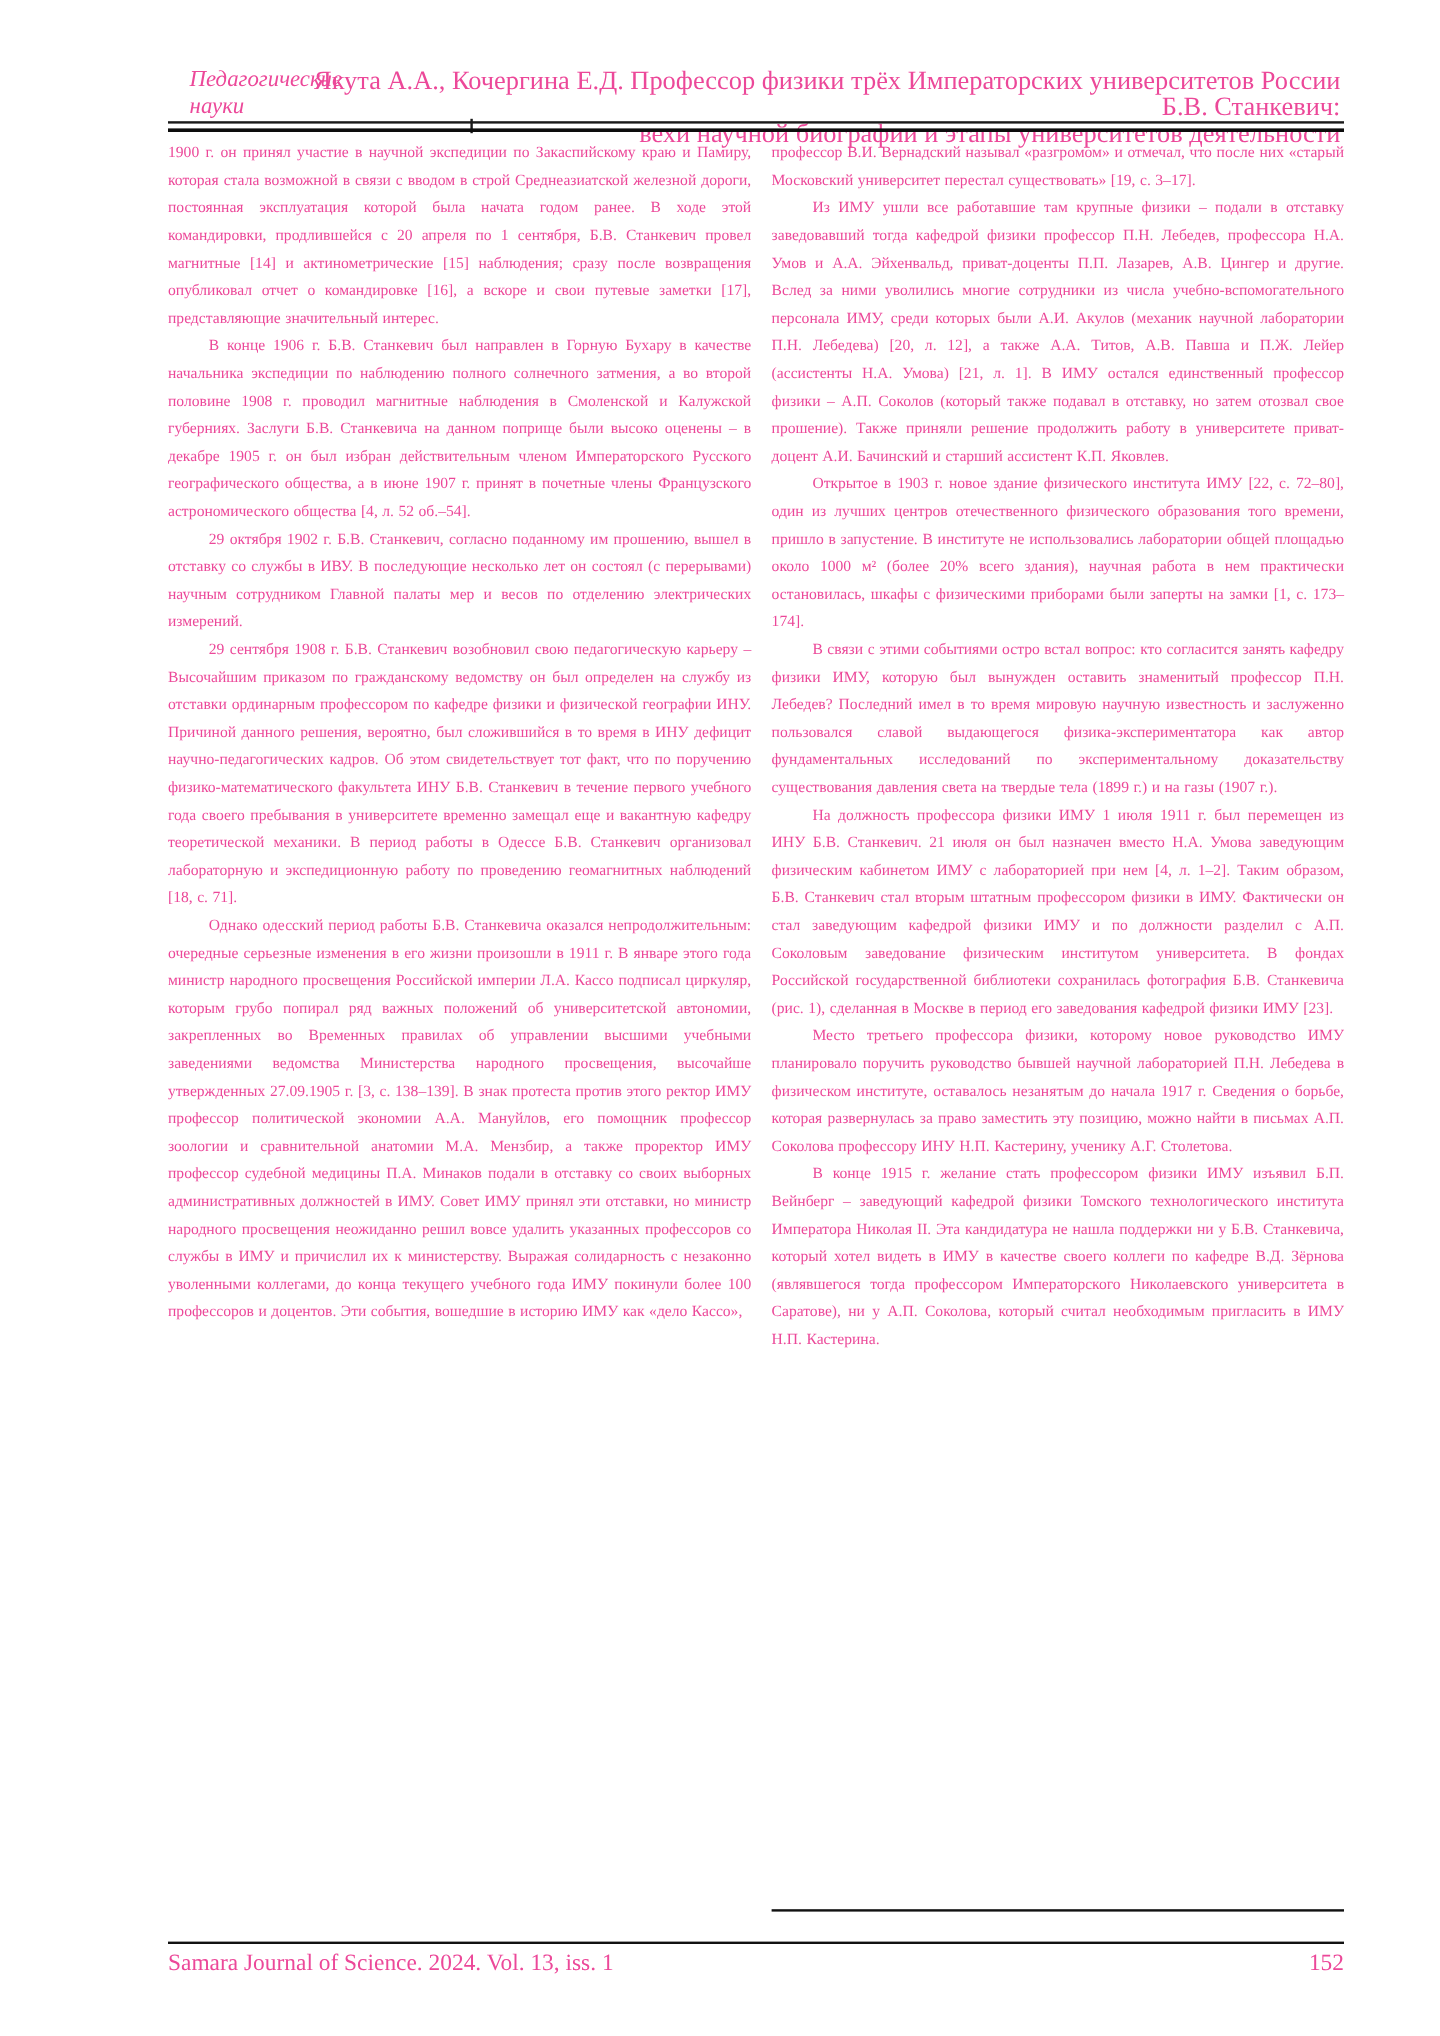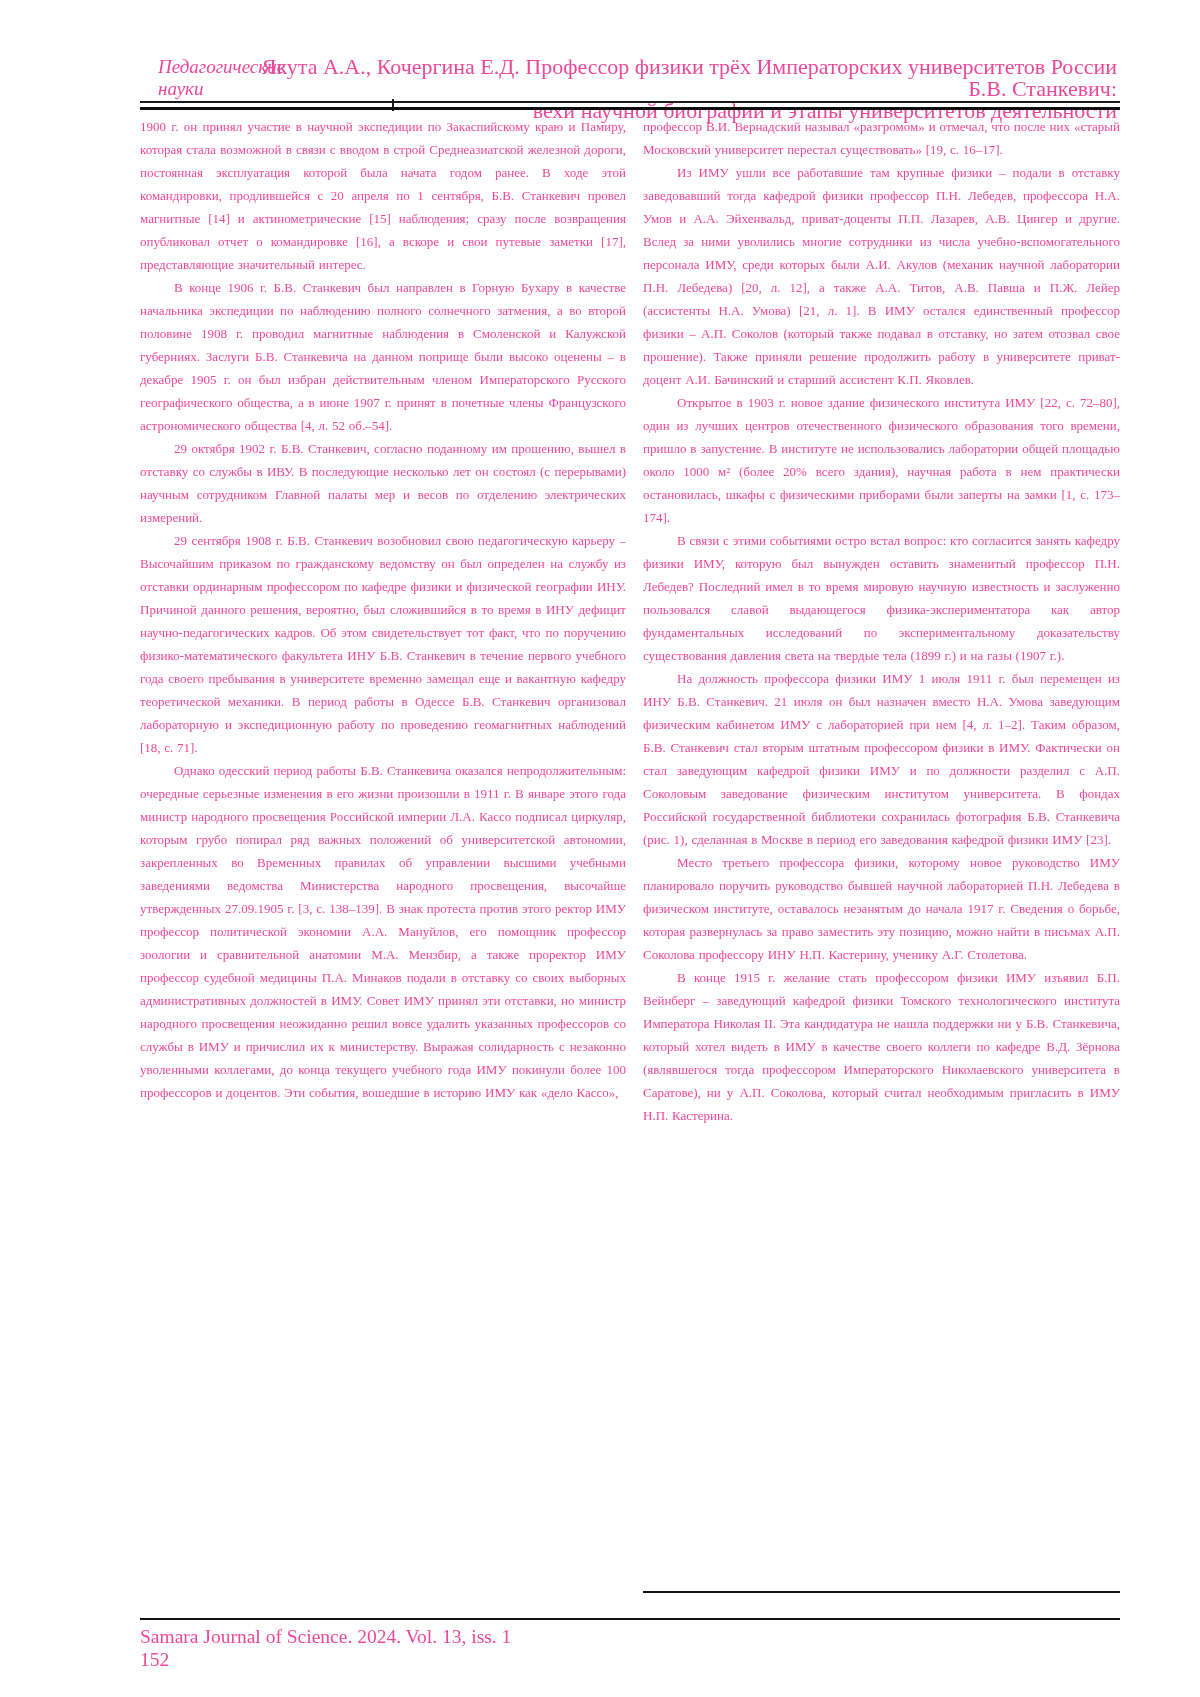--- a/index.html
+++ b/index.html
@@ -78,21 +78,20 @@
   .footer {
     position: absolute;
     left: 140px; top: 1618px;
     width: 980px;
     border-top: 2.2px solid #111;
     padding-top: 5px;
     display: flex;
     justify-content: space-between;
     font-size: 19.5px;
     line-height: 23px;
-    flex-direction: column;
   }
 </style>
 </head>
 <body>
 
 <div class="page">
 
   <div class="content">
 
     <div class="header">
@@ -111,21 +110,21 @@
 
     <div class="columns">
       <div class="col left">
         <p class="para no-indent">1900 г. он принял участие в научной экспедиции по Закаспийскому краю и Памиру, которая стала возможной в связи с вводом в строй Среднеазиатской железной дороги, постоянная эксплуатация которой была начата годом ранее. В ходе этой командировки, продлившейся с 20 апреля по 1 сентября, Б.В. Станкевич провел магнитные [14] и актинометрические [15] наблюдения; сразу после возвращения опубликовал отчет о командировке [16], а вскоре и свои путевые заметки [17], представляющие значительный интерес.</p>
         <p class="para">В конце 1906 г. Б.В. Станкевич был направлен в Горную Бухару в качестве начальника экспедиции по наблюдению полного солнечного затмения, а во второй половине 1908 г. проводил магнитные наблюдения в Смоленской и Калужской губерниях. Заслуги Б.В. Станкевича на данном поприще были высоко оценены – в декабре 1905 г. он был избран действительным членом Императорского Русского географического общества, а в июне 1907 г. принят в почетные члены Французского астрономического общества [4, л. 52 об.–54].</p>
         <p class="para">29 октября 1902 г. Б.В. Станкевич, согласно поданному им прошению, вышел в отставку со службы в ИВУ. В последующие несколько лет он состоял (с перерывами) научным сотрудником Главной палаты мер и весов по отделению электрических измерений.</p>
         <p class="para">29 сентября 1908 г. Б.В. Станкевич возобновил свою педагогическую карьеру – Высочайшим приказом по гражданскому ведомству он был определен на службу из отставки ординарным профессором по кафедре физики и физической географии ИНУ. Причиной данного решения, вероятно, был сложившийся в то время в ИНУ дефицит научно-педагогических кадров. Об этом свидетельствует тот факт, что по поручению физико-математического факультета ИНУ Б.В. Станкевич в течение первого учебного года своего пребывания в университете временно замещал еще и вакантную кафедру теоретической механики. В период работы в Одессе Б.В. Станкевич организовал лабораторную и экспедиционную работу по проведению геомагнитных наблюдений [18, с. 71].</p>
         <p class="para">Однако одесский период работы Б.В. Станкевича оказался непродолжительным: очередные серьезные изменения в его жизни произошли в 1911 г. В январе этого года министр народного просвещения Российской империи Л.А. Кассо подписал циркуляр, которым грубо попирал ряд важных положений об университетской автономии, закрепленных во Временных правилах об управлении высшими учебными заведениями ведомства Министерства народного просвещения, высочайше утвержденных 27.09.1905 г. [3, с. 138–139]. В знак протеста против этого ректор ИМУ профессор политической экономии А.А. Мануйлов, его помощник профессор зоологии и сравнительной анатомии М.А. Мензбир, а также проректор ИМУ профессор судебной медицины П.А. Минаков подали в отставку со своих выборных административных должностей в ИМУ. Совет ИМУ принял эти отставки, но министр народного просвещения неожиданно решил вовсе удалить указанных профессоров со службы в ИМУ и причислил их к министерству. Выражая солидарность с незаконно уволенными коллегами, до конца текущего учебного года ИМУ покинули более 100 профессоров и доцентов. Эти события, вошедшие в историю ИМУ как «дело Кассо»,</p>
       </div>
       <div class="col right">
-        <p class="para no-indent">профессор В.И. Вернадский называл «разгромом» и отмечал, что после них «старый Московский университет перестал существовать» [19, с. 16–17].</p>
+        <p class="para no-indent">профессор В.И. Вернадский называл «разгромом» и отмечал, что после них «старый Московский университет перестал существовать» [19, с. 3–17].</p>
         <p class="para">Из ИМУ ушли все работавшие там крупные физики – подали в отставку заведовавший тогда кафедрой физики профессор П.Н. Лебедев, профессора Н.А. Умов и А.А. Эйхенвальд, приват-доценты П.П. Лазарев, А.В. Цингер и другие. Вслед за ними уволились многие сотрудники из числа учебно-вспомогательного персонала ИМУ, среди которых были А.И. Акулов (механик научной лаборатории П.Н. Лебедева) [20, л. 12], а также А.А. Титов, А.В. Павша и П.Ж. Лейер (ассистенты Н.А. Умова) [21, л. 1]. В ИМУ остался единственный профессор физики – А.П. Соколов (который также подавал в отставку, но затем отозвал свое прошение). Также приняли решение продолжить работу в университете приват-доцент А.И. Бачинский и старший ассистент К.П. Яковлев.</p>
         <p class="para">Открытое в 1903 г. новое здание физического института ИМУ [22, с. 72–80], один из лучших центров отечественного физического образования того времени, пришло в запустение. В институте не использовались лаборатории общей площадью около 1000 м² (более 20% всего здания), научная работа в нем практически остановилась, шкафы с физическими приборами были заперты на замки [1, с. 173–174].</p>
         <p class="para">В связи с этими событиями остро встал вопрос: кто согласится занять кафедру физики ИМУ, которую был вынужден оставить знаменитый профессор П.Н. Лебедев? Последний имел в то время мировую научную известность и заслуженно пользовался славой выдающегося физика-экспериментатора как автор фундаментальных исследований по экспериментальному доказательству существования давления света на твердые тела (1899 г.) и на газы (1907 г.).</p>
         <p class="para">На должность профессора физики ИМУ 1 июля 1911 г. был перемещен из ИНУ Б.В. Станкевич. 21 июля он был назначен вместо Н.А. Умова заведующим физическим кабинетом ИМУ с лабораторией при нем [4, л. 1–2]. Таким образом, Б.В. Станкевич стал вторым штатным профессором физики в ИМУ. Фактически он стал заведующим кафедрой физики ИМУ и по должности разделил с А.П. Соколовым заведование физическим институтом университета. В фондах Российской государственной библиотеки сохранилась фотография Б.В. Станкевича (рис. 1), сделанная в Москве в период его заведования кафедрой физики ИМУ [23].</p>
         <p class="para">Место третьего профессора физики, которому новое руководство ИМУ планировало поручить руководство бывшей научной лабораторией П.Н. Лебедева в физическом институте, оставалось незанятым до начала 1917 г. Сведения о борьбе, которая развернулась за право заместить эту позицию, можно найти в письмах А.П. Соколова профессору ИНУ Н.П. Кастерину, ученику А.Г. Столетова.</p>
         <p class="para">В конце 1915 г. желание стать профессором физики ИМУ изъявил Б.П. Вейнберг – заведующий кафедрой физики Томского технологического института Императора Николая II. Эта кандидатура не нашла поддержки ни у Б.В. Станкевича, который хотел видеть в ИМУ в качестве своего коллеги по кафедре В.Д. Зёрнова (являвшегося тогда профессором Императорского Николаевского университета в Саратове), ни у А.П. Соколова, который считал необходимым пригласить в ИМУ Н.П. Кастерина.</p>
       </div>
     </div>
 
   </div>

